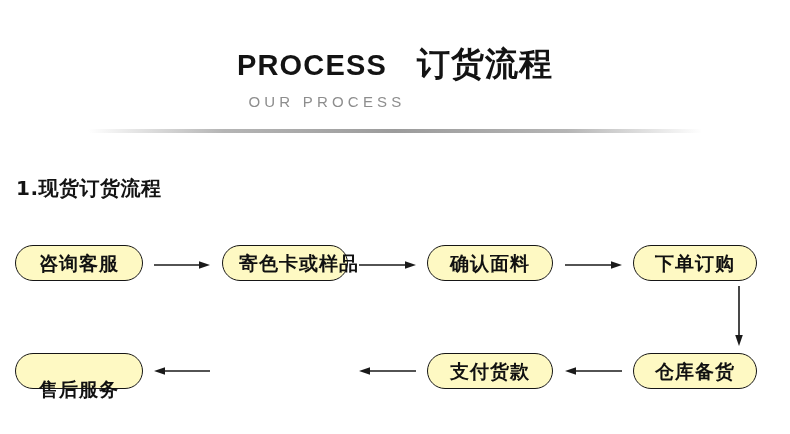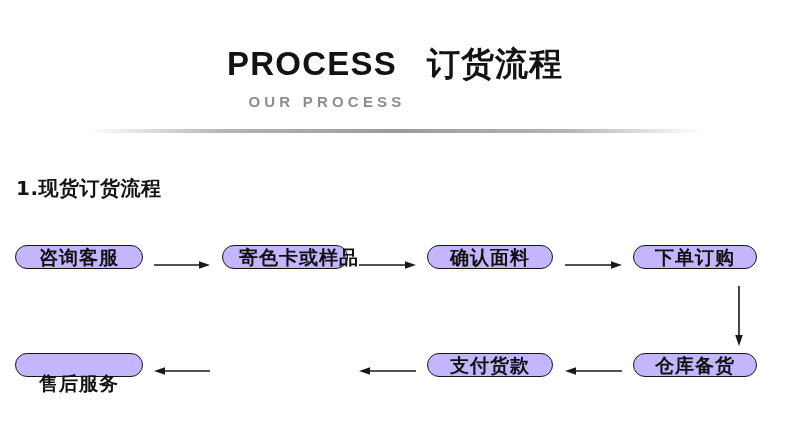--- a/index.html
+++ b/index.html
@@ -26,21 +26,21 @@
   }
   .title-row {
     position: absolute;
     left: 0;
     top: 42px;
     width: 790px;
     text-align: center;
     white-space: nowrap;
   }
   .title-en {
-    font-size: 33px;
+    font-size: 29px;
     font-weight: 700;
     letter-spacing: 1.2px;
     color: #131313;
     font-family: "Liberation Sans", "DejaVu Sans", sans-serif;
   }
   .title-cn {
     font-size: 33px;
     font-weight: 700;
     letter-spacing: 1px;
     color: #131313;
@@ -48,21 +48,21 @@
     font-family: "DejaVu Sans", "Liberation Sans", sans-serif;
     margin-top: 8px;
   }
   .subtitle {
     position: absolute;
     left: 0;
     top: 93px;
     width: 654px;
     text-align: center;
     font-size: 15px;
-    font-weight: 700;
+    font-weight: 400;
     letter-spacing: 4.2px;
     color: #8d8d8d;
   }
   .divider {
     position: absolute;
     left: 88px;
     top: 129px;
     width: 614px;
     height: 4px;
     background: linear-gradient(to right,
@@ -90,24 +90,24 @@
   
   .flow {
     position: absolute;
     left: 0;
     top: 0;
     width: 790px;
     height: 434px;
   }
   .node {
     position: absolute;
-    height: 24px;
+    height: 36px;
     border: 1.6px solid #161616;
     border-radius: 19px;
-    background: #c4b5fd;
+    background: #fef9c3;
     display: flex;
     align-items: center;
     justify-content: center;
     box-sizing: border-box;
   }
   .node-label {
     font-size: 19px;
     font-weight: 700;
     color: #111111;
     letter-spacing: 1px;

